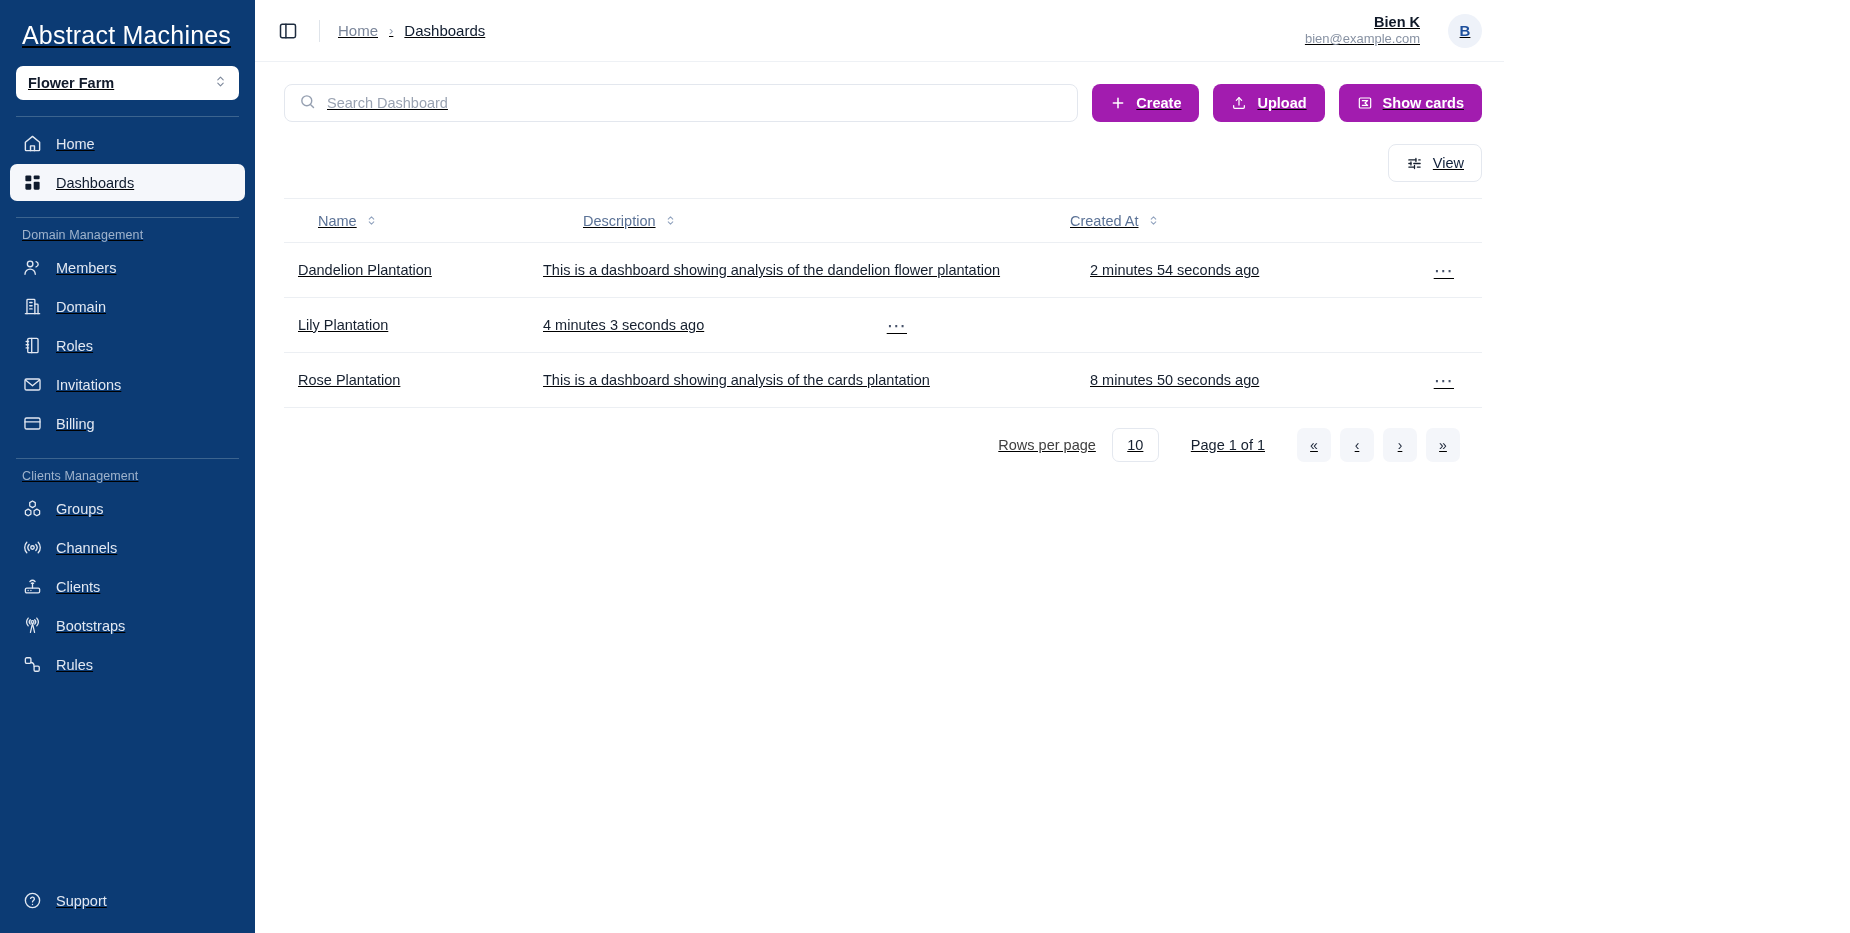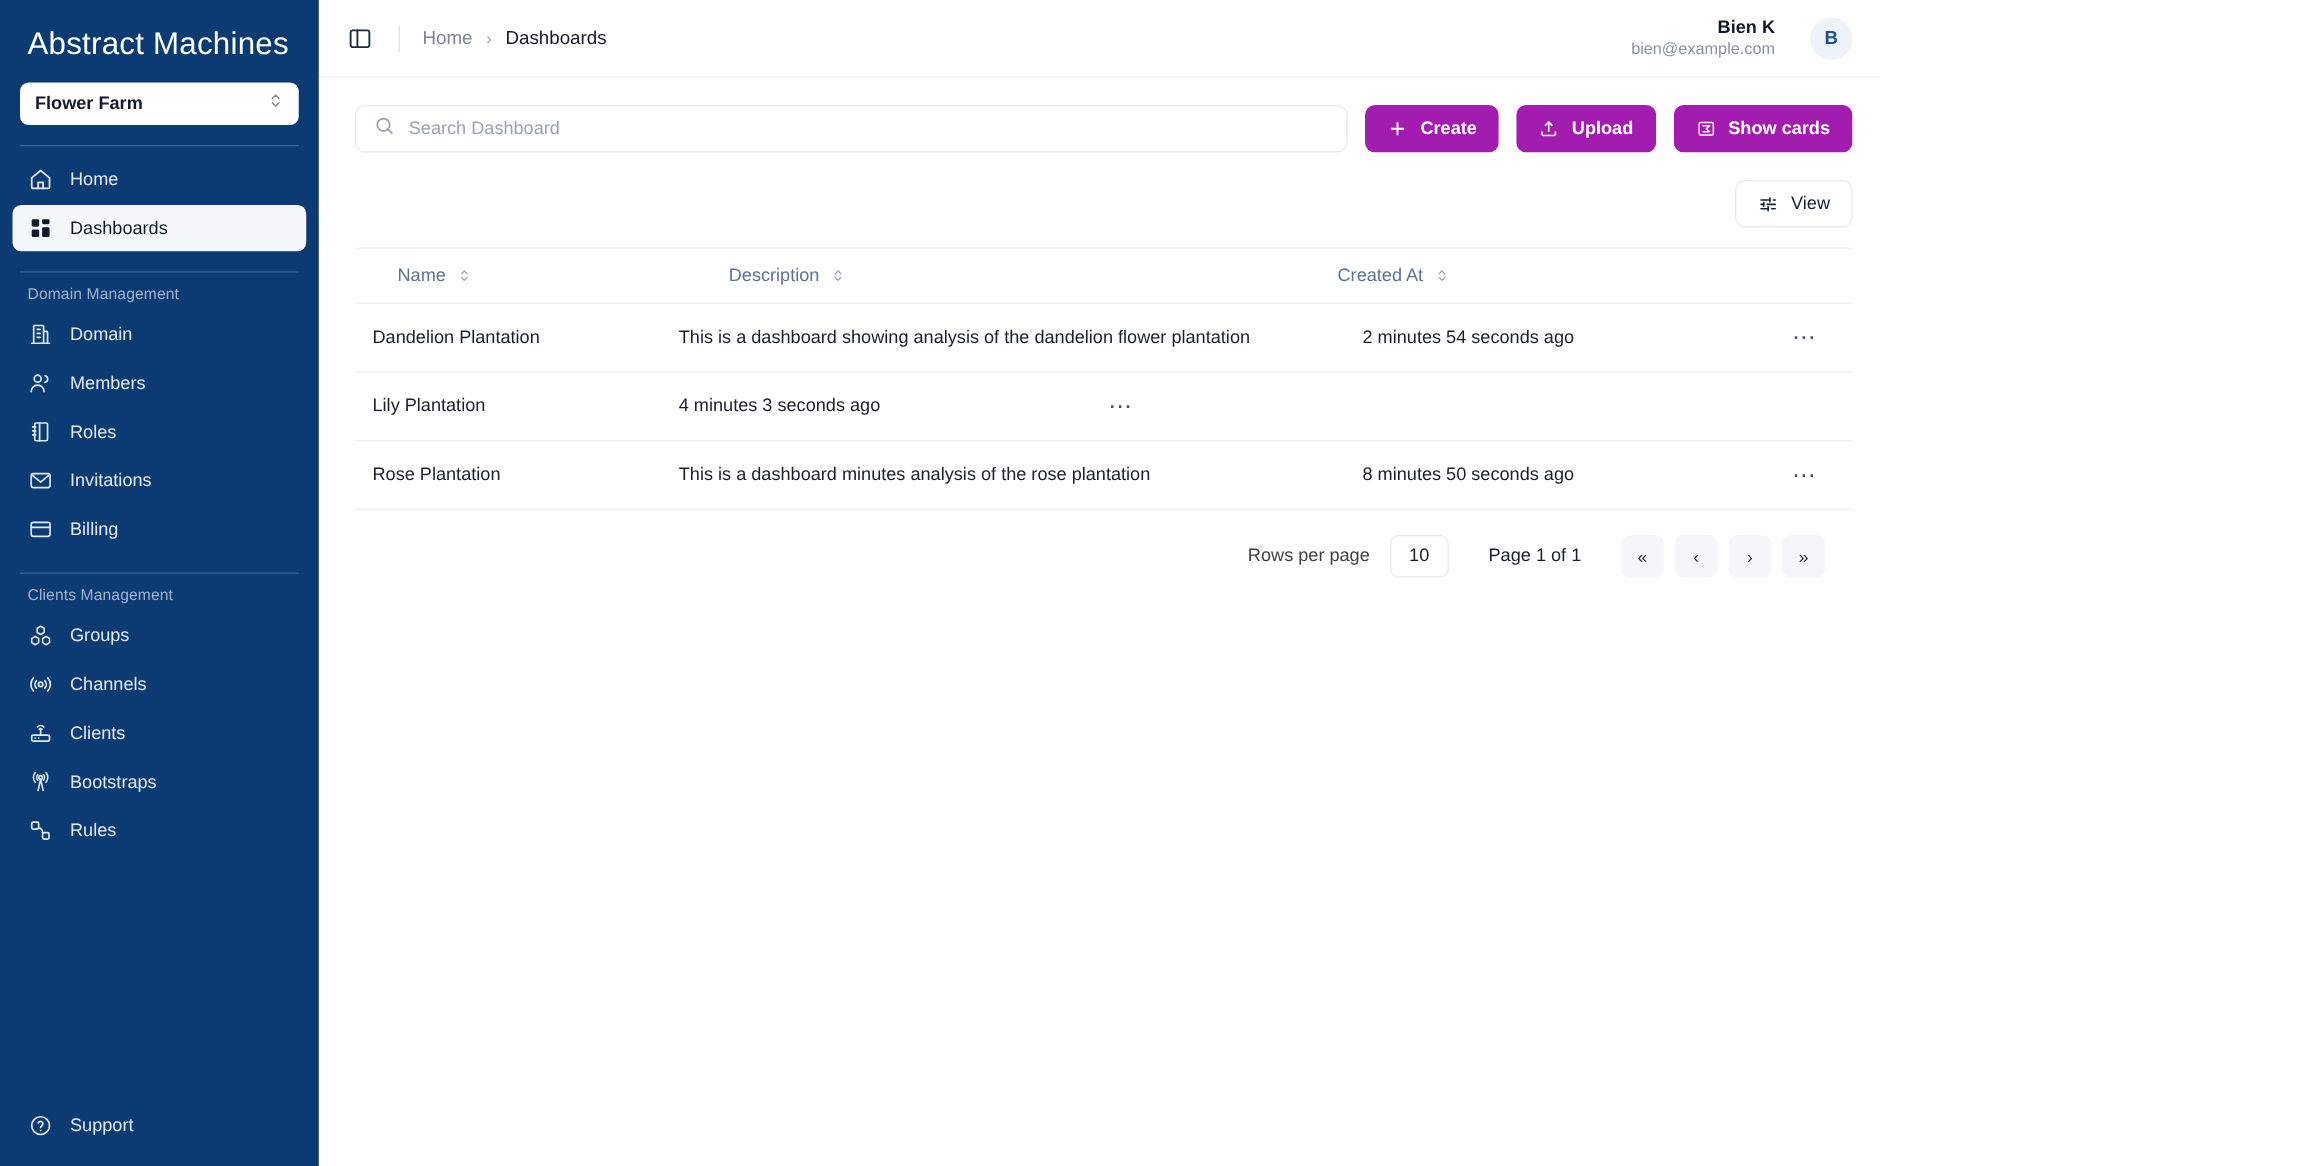--- a/index.html
+++ b/index.html
@@ -1,21 +1,21 @@
 <!DOCTYPE html>
 <html><head>
 <meta charset="utf-8">
 <style>
   * { box-sizing: border-box; margin: 0; padding: 0; }
   html, body {
     width: 1850px; height: 933px;
     font-family: "Liberation Sans", sans-serif;
     background: #ffffff; overflow: hidden;
   }
-  .app { display: flex; width: 1504px; height: 933px; }
+  .app { display: flex; width: 1504px; height: 933px; text-decoration: underline; }
 
   
   .sidebar {
     width: 255px; height: 933px; flex: 0 0 255px;
     background: #0c3b74; color: #ffffff;
     display: flex; flex-direction: column;
     padding: 0 0 14px 0; position: relative;
   }
   .brand { padding: 22px 0 14px 22px; height: 62px; display:flex; align-items:center; }
   .brand-text { font-size: 25px; letter-spacing: .2px; color:#fff; font-weight: 400; white-space: nowrap; }
@@ -175,37 +175,37 @@
       </div>
     </nav>
 
     <div class="divider"></div>
     <div class="section-label">Domain Management</div>
 
     <nav class="nav">
       <div class="nav-item">
         <span class="ico">
           <svg viewBox="0 0 24 24" fill="none" stroke="currentColor" stroke-width="1.7" stroke-linecap="round" stroke-linejoin="round">
+              <circle cx="9" cy="7.5" r="3.5"></circle>
+              <path d="M2.5 20.5a6.5 6.5 0 0 1 13 0"></path>
+              <path d="M16.5 4.5a3.5 3.5 0 0 1 0 6.8"></path>
+            </svg>
+        </span>
+        <span>Members</span>
+      </div>
+      <div class="nav-item">
+        <span class="ico">
+          <svg viewBox="0 0 24 24" fill="none" stroke="currentColor" stroke-width="1.7" stroke-linecap="round" stroke-linejoin="round">
               <path d="M5 21V4a1 1 0 0 1 1-1h8a1 1 0 0 1 1 1v17"></path>
               <path d="M15 9h3a1 1 0 0 1 1 1v11"></path>
               <path d="M3 21h18"></path>
               <path d="M8.5 7h3M8.5 11h3M8.5 15h3"></path>
             </svg>
         </span>
         <span>Domain</span>
-      </div>
-      <div class="nav-item">
-        <span class="ico">
-          <svg viewBox="0 0 24 24" fill="none" stroke="currentColor" stroke-width="1.7" stroke-linecap="round" stroke-linejoin="round">
-              <circle cx="9" cy="7.5" r="3.5"></circle>
-              <path d="M2.5 20.5a6.5 6.5 0 0 1 13 0"></path>
-              <path d="M16.5 4.5a3.5 3.5 0 0 1 0 6.8"></path>
-            </svg>
-        </span>
-        <span>Members</span>
       </div>
       <div class="nav-item">
         <span class="ico">
           <svg viewBox="0 0 24 24" fill="none" stroke="currentColor" stroke-width="1.7" stroke-linecap="round" stroke-linejoin="round">
               <rect x="6" y="3" width="13" height="18" rx="1.5"></rect>
               <path d="M11 3v18"></path>
               <path d="M4 7h3M4 11h3M4 15h3"></path>
             </svg>
         </span>
         <span>Roles</span>
@@ -431,21 +431,21 @@
           </div>
           <div class="tr">
             <div class="td c-name">Lily Plantation</div>
             <div class="td c-date">4 minutes 3 seconds ago</div>
             <div class="c-act">
               <span class="dots">⋯</span>
             </div>
           </div>
           <div class="tr">
             <div class="td c-name">Rose Plantation</div>
-            <div class="td c-desc">This is a dashboard minutes analysis of the rose plantation</div>
+            <div class="td c-desc">This is a dashboard showing analysis of the cards plantation</div>
             <div class="td c-date">8 minutes 50 seconds ago</div>
             <div class="c-act">
               <span class="dots">⋯</span>
             </div>
           </div>
         </div>
       </div>
 
       <div class="pager">
         <span class="pager-label">Rows per page</span>

